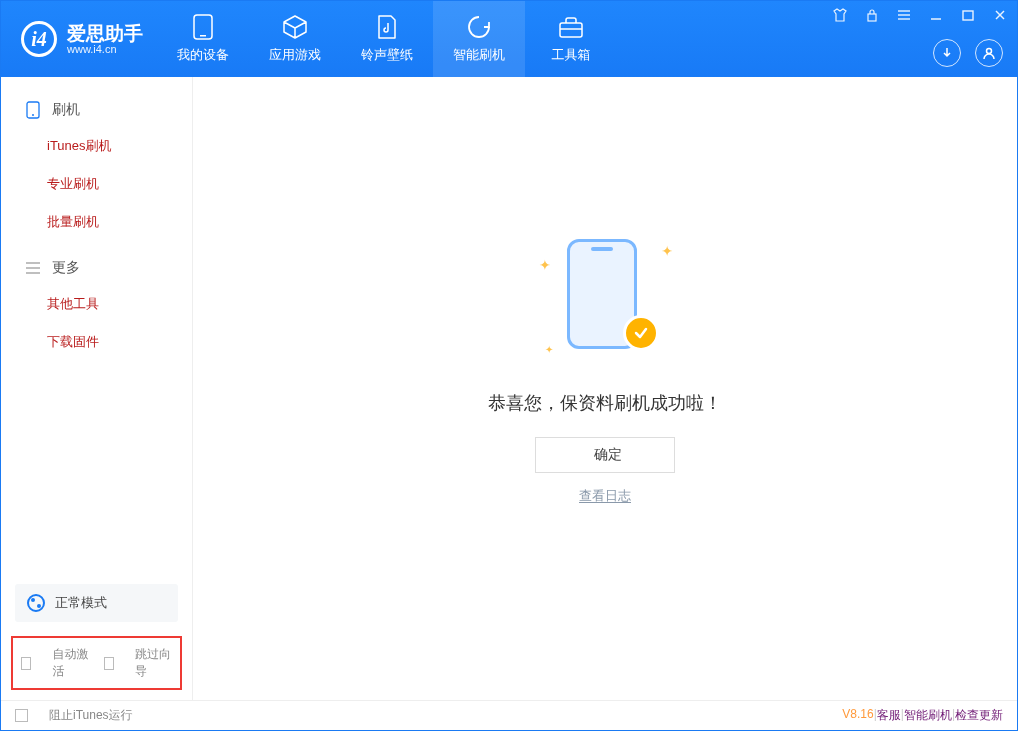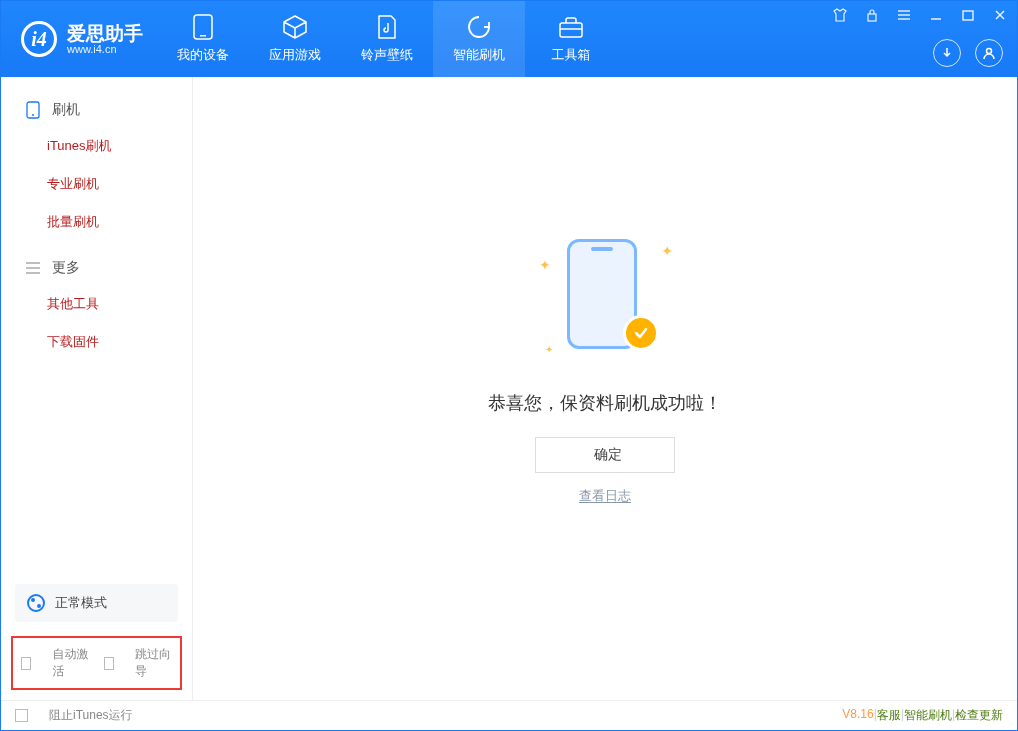--- a/index.html
+++ b/index.html
@@ -52,21 +52,21 @@
 .s2 { right: 2px; top: 10px; }
 .s3 { left: 10px; bottom: 8px; font-size: 10px; }
 .success-text { margin-top: 28px; font-size: 18px; color: #333; }
 .ok-btn { margin-top: 22px; width: 140px; height: 36px; border: 1px solid #ddd; background: #fff; font-size: 14px; color: #444; cursor: pointer; padding-left: 6px; }
 .log-link { margin-top: 14px; font-size: 13px; color: #8a99aa; cursor: pointer; text-decoration: underline; text-underline-offset: 2px; }
 .footer { height: 30px; border-top: 1px solid #eee; display: flex; align-items: center; padding: 0 14px; font-size: 12px; color: #888; }
 .footer .left { display: flex; align-items: center; gap: 6px; }
 .footer .right { margin-left: auto; display: flex; align-items: flex-start; }
 .footer .ver { color: #ff9a3c; }
 .footer .divider { color: #ccc; }
-.footer .flink { cursor: pointer; color: #4d7c0f; }
+.footer .flink { cursor: pointer; color: #701a75; }
 svg { display: block; }
 </style>
 </head>
 <body>
 
 <div class="window">
   <div class="titlebar">
     <div class="logo-wrap">
       <div class="logo-circle">i4</div>
       <div class="logo-text">

